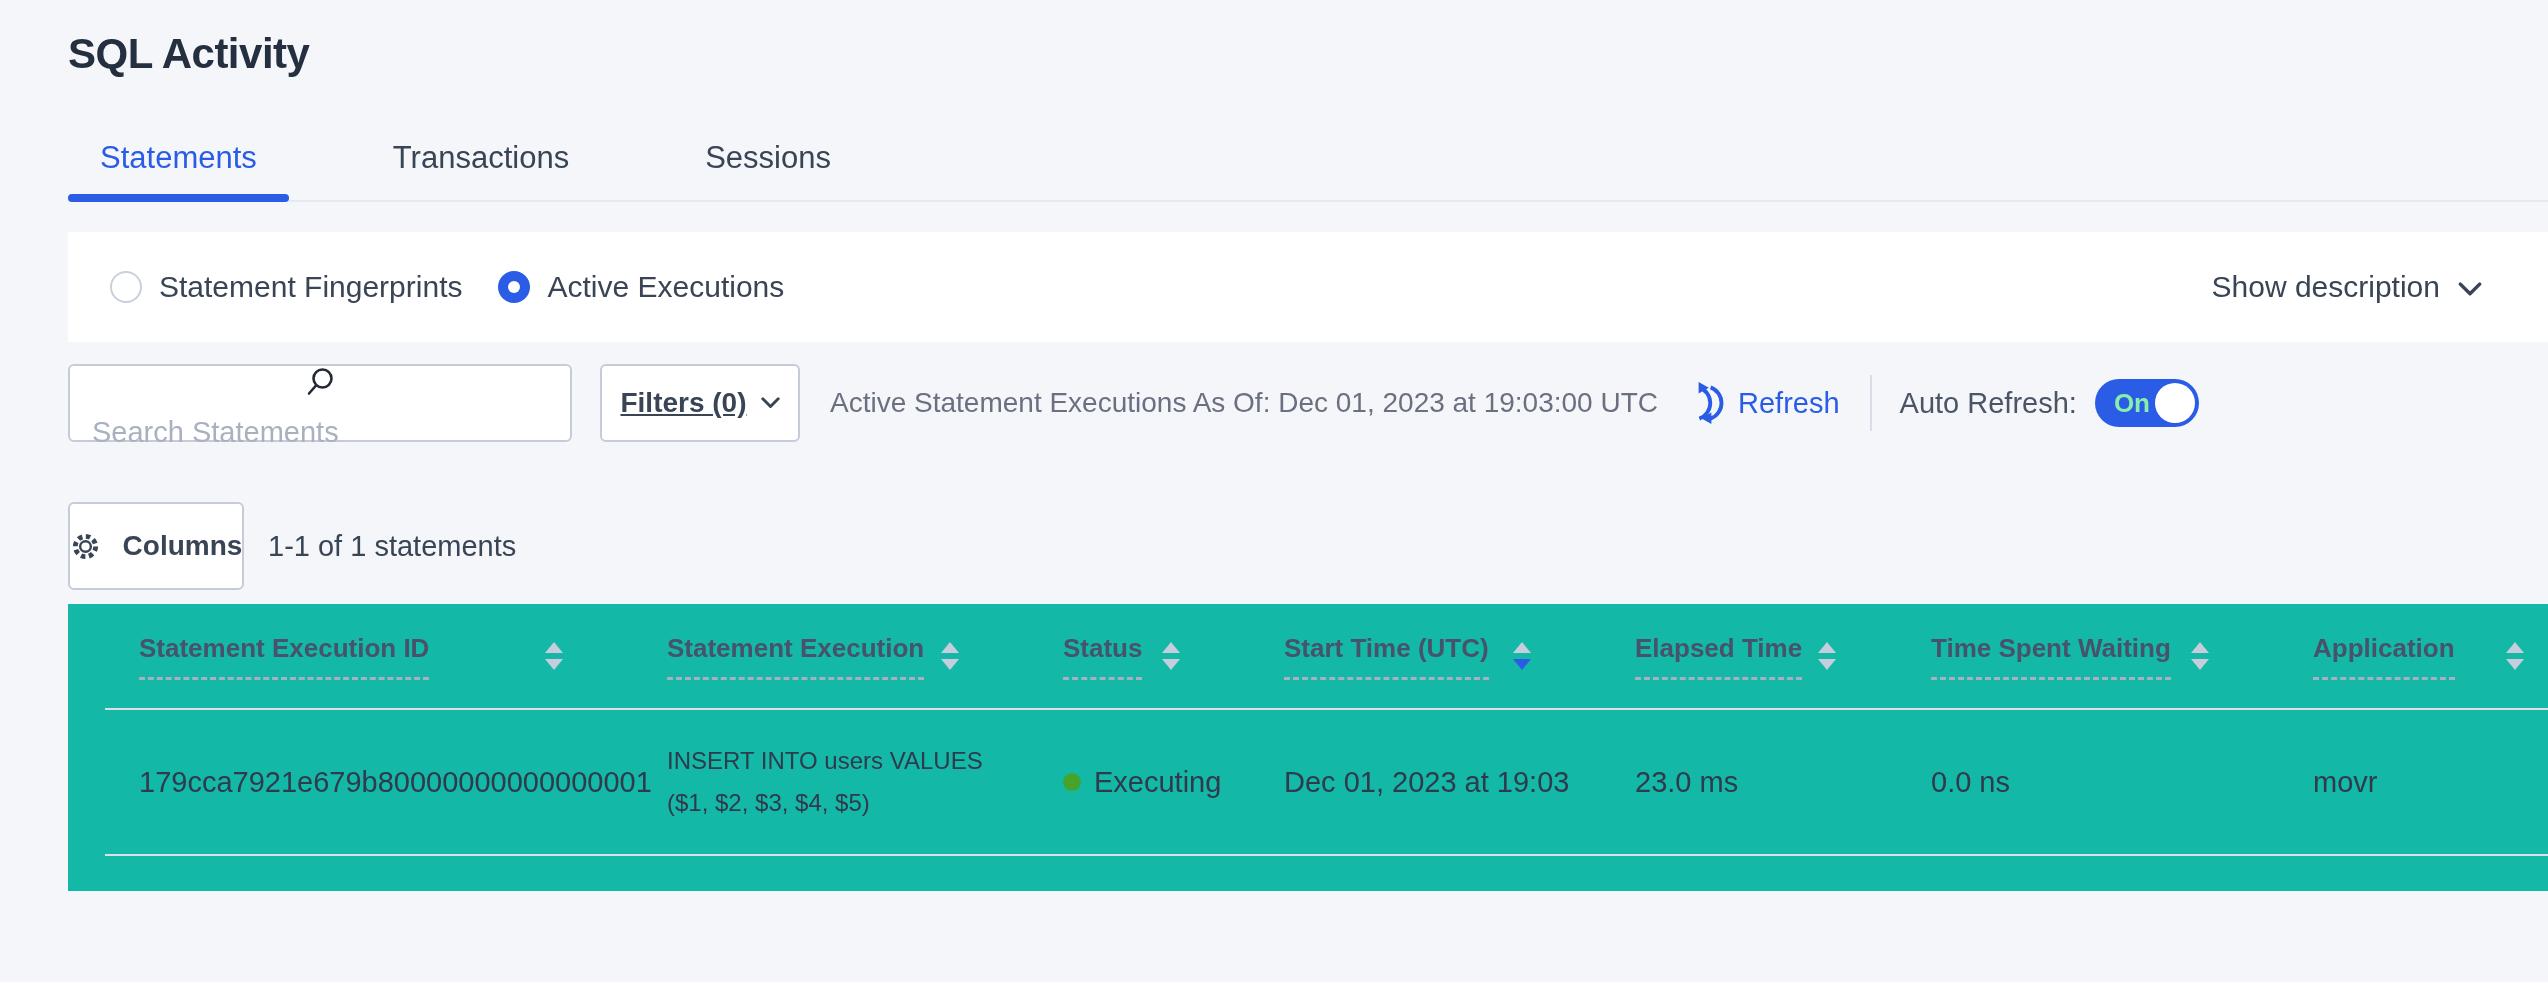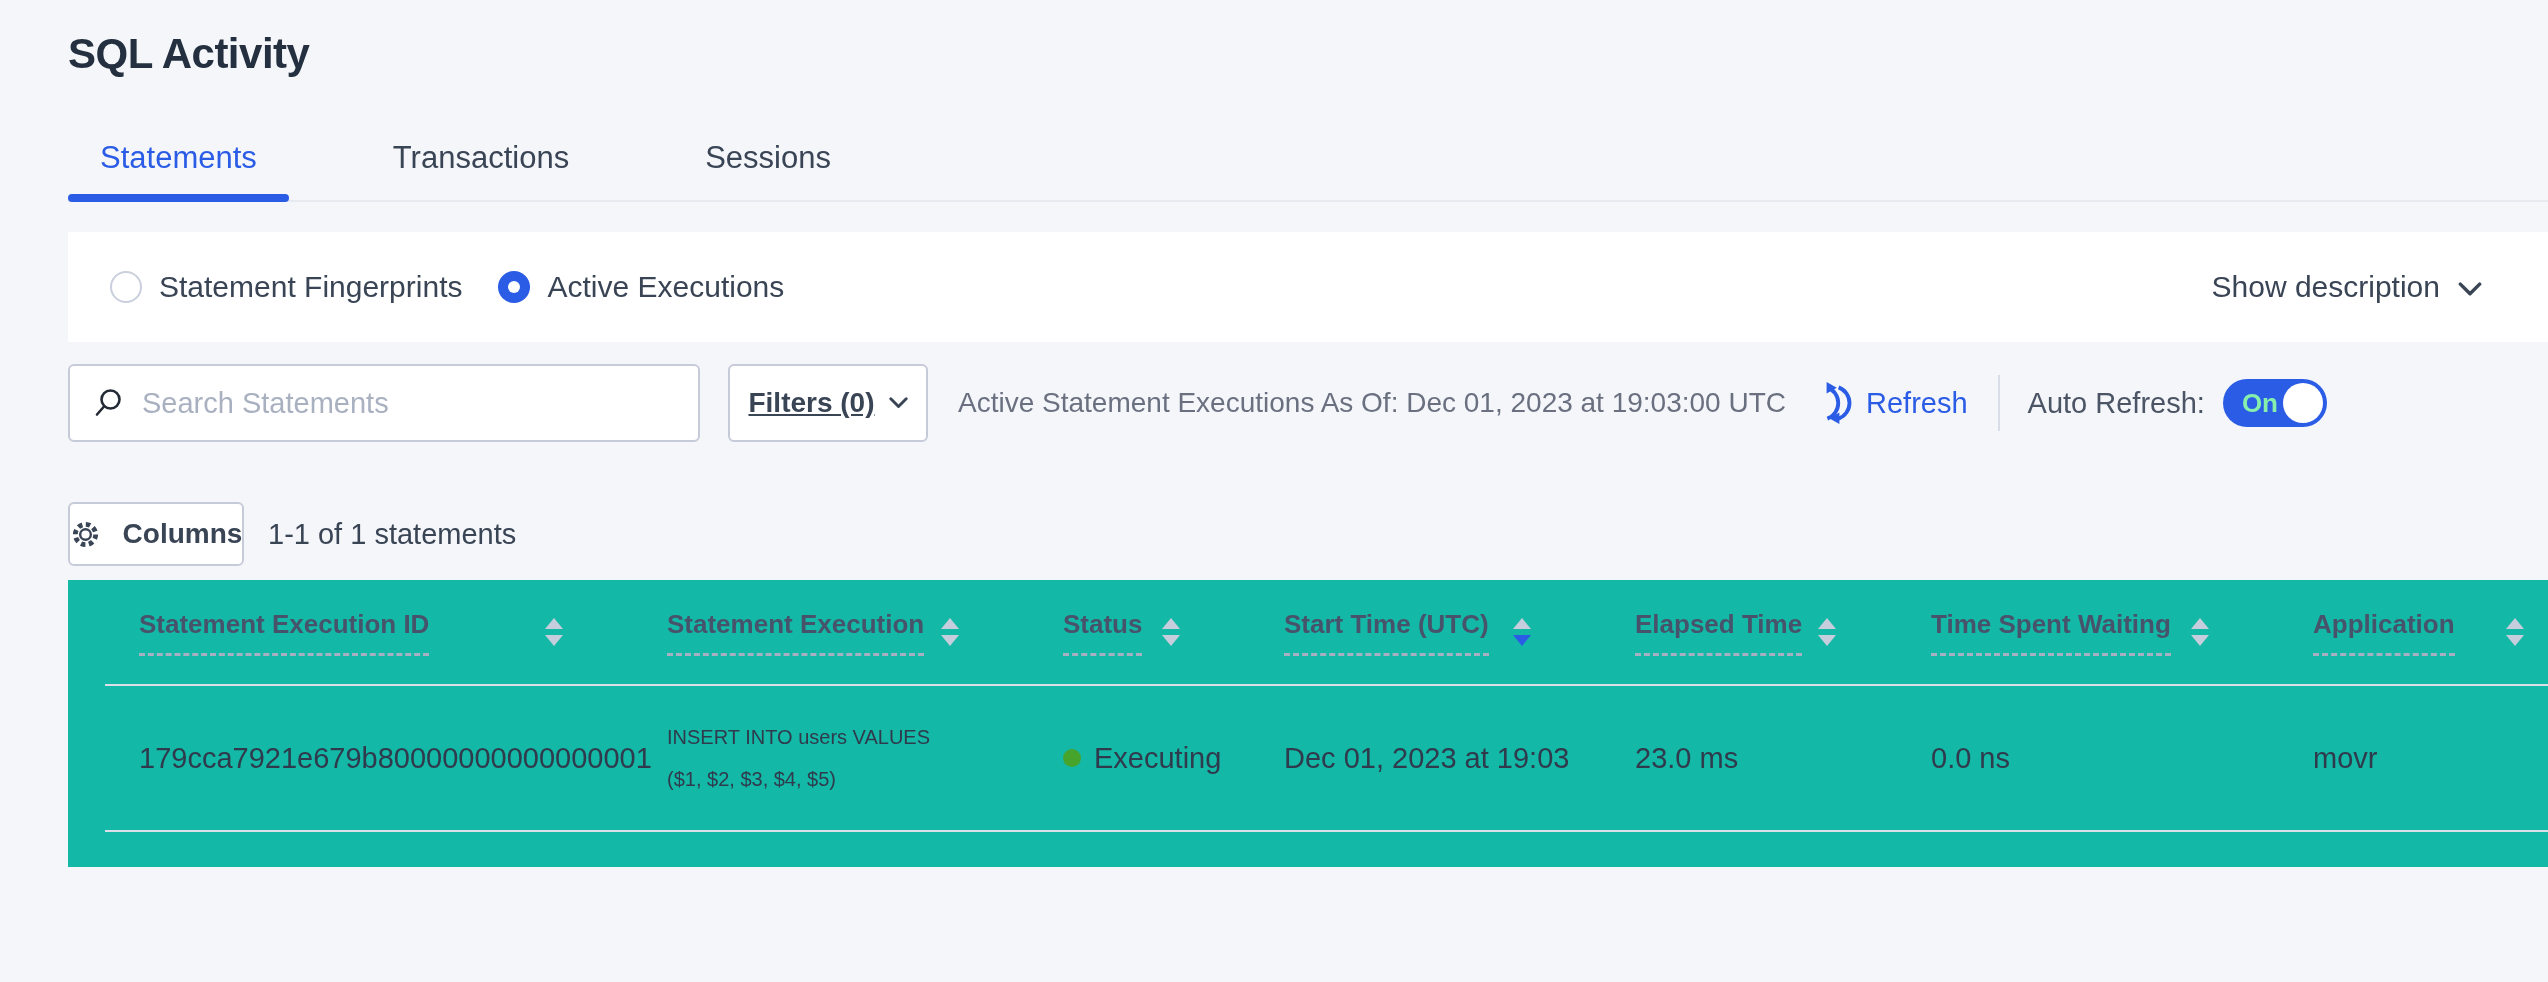--- a/index.html
+++ b/index.html
@@ -25,52 +25,52 @@
   .radio-card { margin-top:30px; height:110px; background:#fff; display:flex; align-items:center; padding:0 66px 0 42px; }
   .radio-option { display:flex; align-items:center; gap:17px; font-size:30px; color:#394455; cursor:pointer; }
   .radio-option + .radio-option { margin-left:36px; }
   .radio-circle { width:32px; height:32px; border-radius:50%; border:2px solid #C9CFDC; background:#fff; flex:0 0 auto; }
   .radio-circle.selected { border:none; background:#2A5CE6; position:relative; }
   .radio-circle.selected::after { content:""; position:absolute; top:10px; left:10px; width:12px; height:12px; border-radius:50%; background:#fff; }
   .show-description { margin-left:auto; display:flex; align-items:center; gap:18px; font-size:30px; font-weight:500; color:#394455; cursor:pointer; }
 
   
   .filter-row { margin-top:22px; display:flex; align-items:center; }
-  .search-box { width:632px; height:78px; background:#fff; border:2px solid #C6CBD9; border-radius:6px; display:flex; align-items:center; gap:18px; padding:0 22px; }
+  .search-box { width:504px; height:78px; background:#fff; border:2px solid #C6CBD9; border-radius:6px; display:flex; align-items:center; gap:18px; padding:0 22px;flex-direction:column; }
   .search-box input { border:none; outline:none; width:100%; font-size:29px; color:#394455; font-family:"Liberation Sans", sans-serif; background:transparent; }
   .search-box input::placeholder { color:#A9B1C1; }
   .filters-btn { margin-left:28px; width:200px; height:78px; background:#fff; border:2px solid #C6CBD9; border-radius:6px; display:flex; align-items:center; justify-content:center; gap:14px; font-size:28px; font-weight:700; color:#394455; cursor:pointer;text-decoration:underline; }
   .filters-btn .chev { color:#394455; display:flex; }
   .asof-text { margin-left:30px; font-size:28px; color:#6A7080; white-space:nowrap; }
   .refresh-link { margin-left:24px; display:flex; align-items:center; gap:10px; font-size:29px; color:#2A5CE6; cursor:pointer; white-space:nowrap; }
   .vdivider { width:2px; height:56px; background:#D8DDE7; margin-left:30px; flex:0 0 auto; }
   .auto-refresh-label { margin-left:28px; font-size:29px; color:#4C5565; white-space:nowrap; }
   .toggle { margin-left:18px; width:104px; height:48px; border-radius:24px; background:#2A5CE6; position:relative; cursor:pointer; flex:0 0 auto; }
   .toggle-text { position:absolute; left:19px; top:50%; transform:translateY(-50%); color:#86efac; font-size:26px; font-weight:700; }
   .toggle-knob { position:absolute; top:4px; right:4px; width:40px; height:40px; border-radius:50%; background:#fff; }
 
   
   .toolbar-row { margin-top:60px; display:flex; align-items:center; }
-  .columns-btn { width:176px; height:64px; background:#fff; border:2px solid #C6CBD9; border-radius:6px; display:flex; align-items:center; justify-content:center; gap:22px; font-size:28px; font-weight:700; color:#394455; cursor:pointer; }
+  .columns-btn { width:176px; height:88px; background:#fff; border:2px solid #C6CBD9; border-radius:6px; display:flex; align-items:center; justify-content:center; gap:22px; font-size:28px; font-weight:700; color:#394455; cursor:pointer; }
   .result-count { margin-left:24px; font-size:29px; color:#394455; }
 
   
   .table-card { margin-top:14px; background:#14b8a6; padding:0 0 35px 37px; }
   .thead, .trow { display:grid; grid-template-columns:528px 396px 221px 351px 296px 382px 1fr; align-items:center; }
   .thead { height:106px; border-bottom:2px solid #DADFE9; }
   .th { display:flex; align-items:center; justify-content:space-between; padding:0 70px 0 34px; font-size:26px; font-weight:700; color:#47536B; cursor:pointer; }
   .th:last-child { padding-right:24px; }
   .th .hlabel { border-bottom:3px dashed #A7B0C3; padding-bottom:13px; white-space:nowrap; }
   .sort { display:flex; flex-direction:column; gap:6px; flex:0 0 auto; margin-left:16px; }
   .sort .up   { width:0; height:0; border-left:9px solid transparent; border-right:9px solid transparent; border-bottom:11px solid #C6CDDC; }
   .sort .down { width:0; height:0; border-left:9px solid transparent; border-right:9px solid transparent; border-top:11px solid #C6CDDC; }
   .sort.desc .down { border-top-color:#2A5CE6; }
   .trow { height:146px; border-bottom:2px solid #DADFE9; font-size:29px; color:#2F3A4C; }
   .td { padding-left:34px; }
-  .td.statement { font-size:20px; line-height:42px; }
+  .td.statement { font-size:24px; line-height:42px; }
   .td.status { display:flex; align-items:center; gap:13px; }
   .status-dot { width:18px; height:18px; border-radius:50%; background:#46A42D; flex:0 0 auto; }
 </style>
 </head>
 <body>
 
 <div class="page">
 
   <div class="page-title">SQL Activity</div>
 

